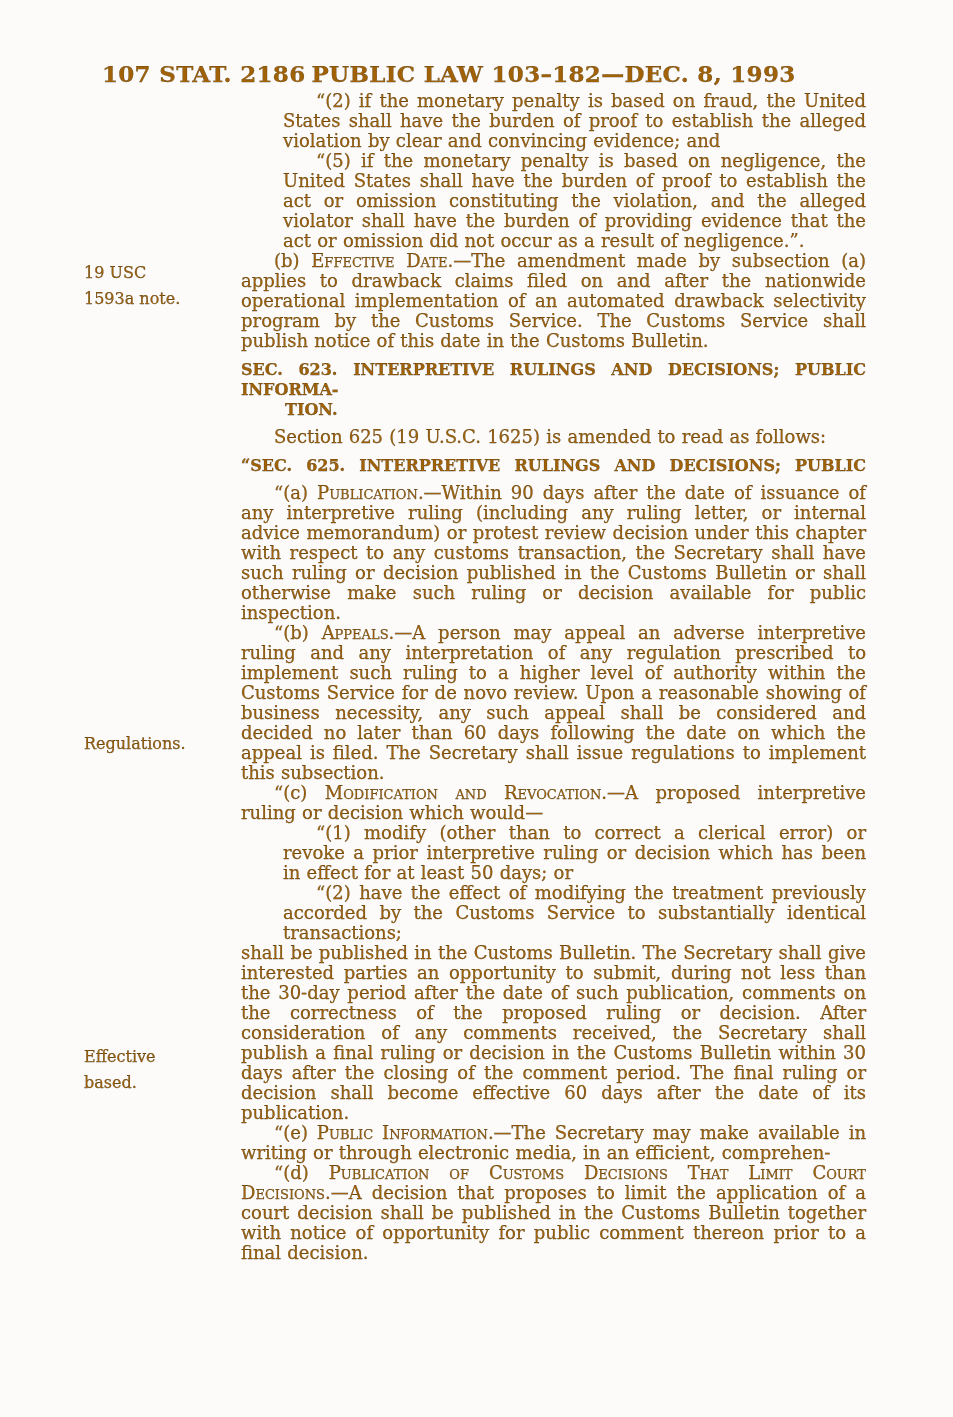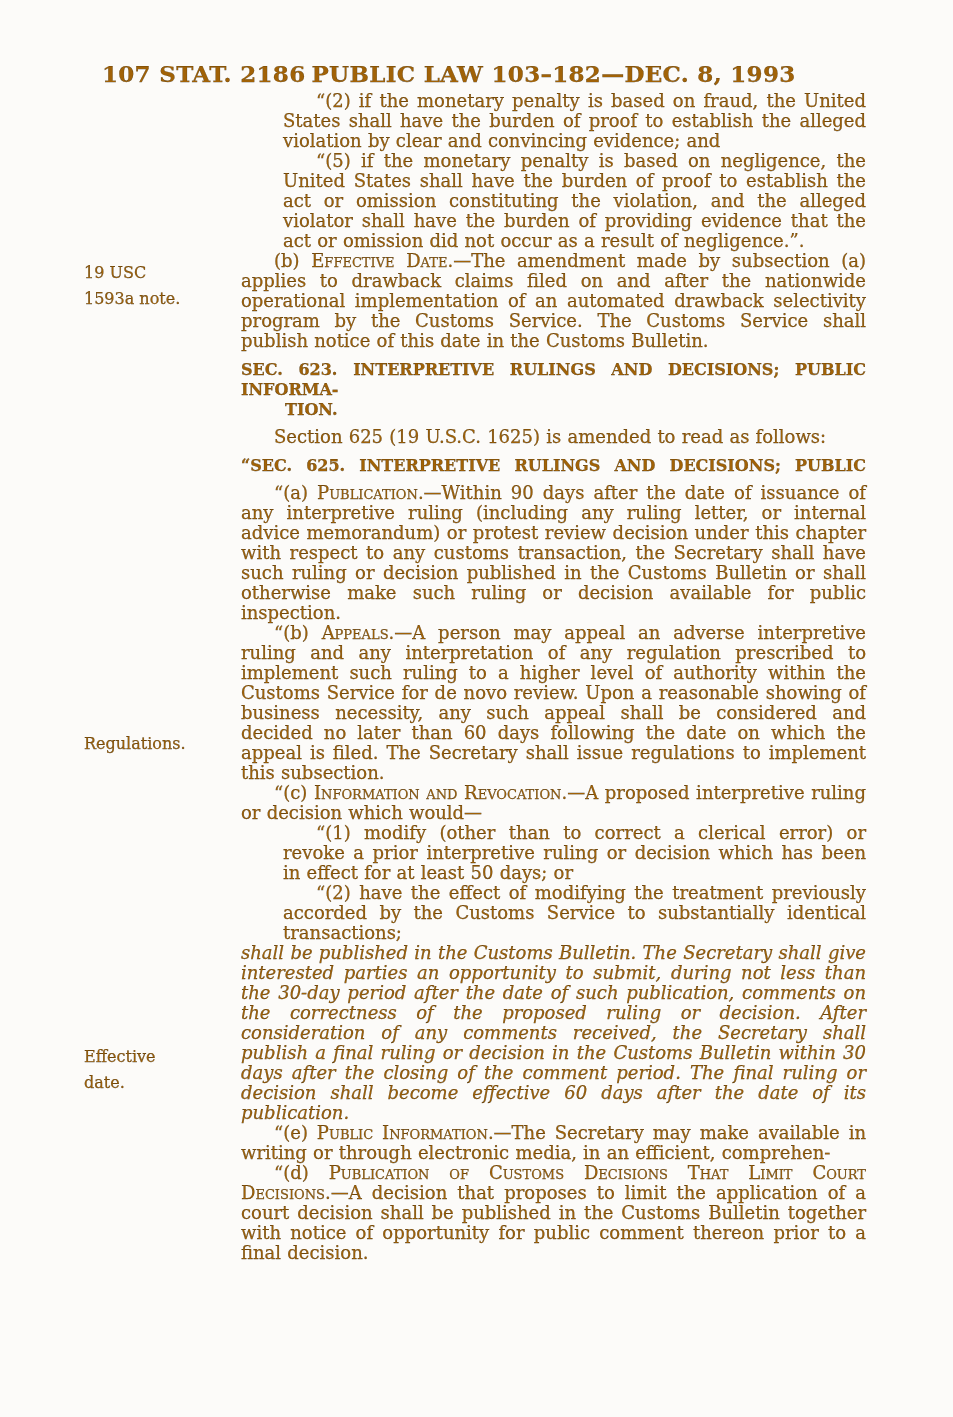--- a/index.html
+++ b/index.html
@@ -20,21 +20,21 @@
   }
   .runhead-left{left:102px;}
   .runhead-center{left:241px;width:625px;text-align:center;white-space:nowrap;}
   .column{
     position:absolute;left:241px;top:91px;width:625px;
     font-size:18px;line-height:20px;
   }
   p.para{margin:0;text-align:justify;word-spacing:0.5px;}
   .para.body{text-indent:33px;}
   .para.quote{margin-left:42px;text-indent:33px;}
-  .para.flush{text-indent:0;font-style:italic;}
+  .para.flush{text-indent:0;}
   .sc{font-variant:small-caps;}
   .h-sec{font-weight:bold;font-size:16px;margin:9px 0 7px;}
   .h-line{line-height:20px;}
   .h-line.fill{text-align:justify;text-align-last:justify;}
   .margin-note{
     position:absolute;left:84px;width:116px;
     font-size:16px;line-height:26px;
   }
   .note-1{top:260px;}
   .note-2{top:731px;}
@@ -42,36 +42,36 @@
 </style>
 </head>
 <body>
 
 <div class="page">
   <div class="runhead runhead-left">107 STAT. 2186</div>
   <div class="runhead runhead-center">PUBLIC LAW 103–182—DEC. 8, 1993</div>
 
   <div class="margin-note note-1">19 USC 1593a note.</div>
   <div class="margin-note note-2">Regulations.</div>
-  <div class="margin-note note-3">Effective date.</div>
+  <div class="margin-note note-3">Effective based.</div>
 
   <div class="column">
       <p class="para quote"><span>“(2) if the monetary penalty is based on fraud, the United States shall have the burden of proof to establish the alleged violation by clear and convincing evidence; and</span></p>
       <p class="para quote"><span>“(5) if the monetary penalty is based on negligence, the United States shall have the burden of proof to establish the act or omission constituting the violation, and the alleged violator shall have the burden of providing evidence that the act or omission did not occur as a result of negligence.”.</span></p>
       <p class="para body"><span>(b) </span><span class="sc">Effective Date</span><span>.—The amendment made by subsection (a) applies to drawback claims filed on and after the nationwide operational implementation of an automated drawback selectivity program by the Customs Service. The Customs Service shall publish notice of this date in the Customs Bulletin.</span></p>
       <div class="h-sec">
         <div class="h-line fill">SEC. 623. INTERPRETIVE RULINGS AND DECISIONS; PUBLIC INFORMA-</div>
         <div class="h-line" style="margin-left: 44px;">TION.</div>
       </div>
       <p class="para body"><span>Section 625 (19 U.S.C. 1625) is amended to read as follows:</span></p>
       <div class="h-sec">
         <div class="h-line fill">“SEC. 625. INTERPRETIVE RULINGS AND DECISIONS; PUBLIC</div>
       </div>
       <p class="para body"><span>“(a) </span><span class="sc">Publication</span><span>.—Within 90 days after the date of issuance of any interpretive ruling (including any ruling letter, or internal advice memorandum) or protest review decision under this chapter with respect to any customs transaction, the Secretary shall have such ruling or decision published in the Customs Bulletin or shall otherwise make such ruling or decision available for public inspection.</span></p>
       <p class="para body"><span>“(b) </span><span class="sc">Appeals</span><span>.—A person may appeal an adverse interpretive ruling and any interpretation of any regulation prescribed to implement such ruling to a higher level of authority within the Customs Service for de novo review. Upon a reasonable showing of business necessity, any such appeal shall be considered and decided no later than 60 days following the date on which the appeal is filed. The Secretary shall issue regulations to implement this subsection.</span></p>
-      <p class="para body"><span>“(c) </span><span class="sc">Information and Revocation</span><span>.—A proposed interpretive ruling or decision which would—</span></p>
+      <p class="para body"><span>“(c) </span><span class="sc">Modification and Revocation</span><span>.—A proposed interpretive ruling or decision which would—</span></p>
       <p class="para quote"><span>“(1) modify (other than to correct a clerical error) or revoke a prior interpretive ruling or decision which has been in effect for at least 50 days; or</span></p>
       <p class="para quote"><span>“(2) have the effect of modifying the treatment previously accorded by the Customs Service to substantially identical transactions;</span></p>
       <p class="para flush"><span>shall be published in the Customs Bulletin. The Secretary shall give interested parties an opportunity to submit, during not less than the 30-day period after the date of such publication, comments on the correctness of the proposed ruling or decision. After consideration of any comments received, the Secretary shall publish a final ruling or decision in the Customs Bulletin within 30 days after the closing of the comment period. The final ruling or decision shall become effective 60 days after the date of its publication.</span></p>
       <p class="para body"><span>“(e) </span><span class="sc">Public Information</span><span>.—The Secretary may make available in writing or through electronic media, in an efficient, comprehen-</span></p>
       <p class="para body"><span>“(d) </span><span class="sc">Publication of Customs Decisions That Limit Court Decisions</span><span>.—A decision that proposes to limit the application of a court decision shall be published in the Customs Bulletin together with notice of opportunity for public comment thereon prior to a final decision.</span></p>
     </div>
 </div>
 
 </body></html>

